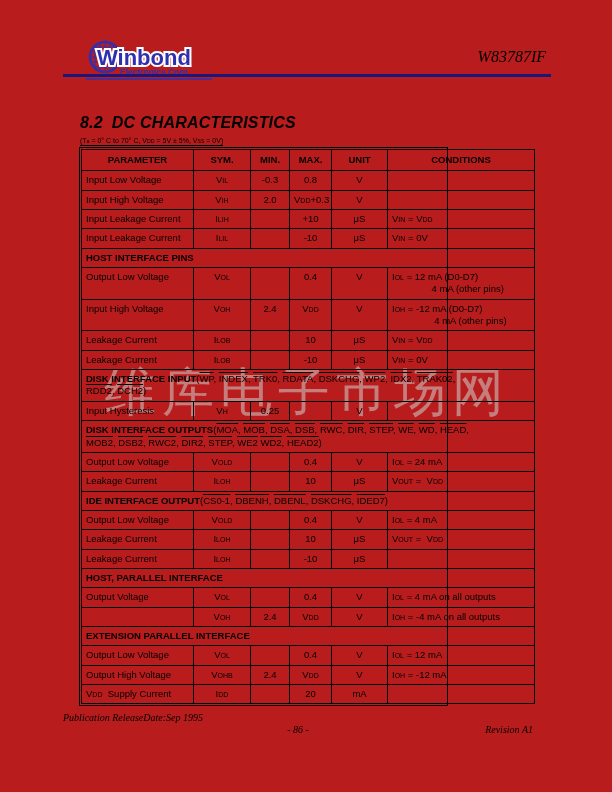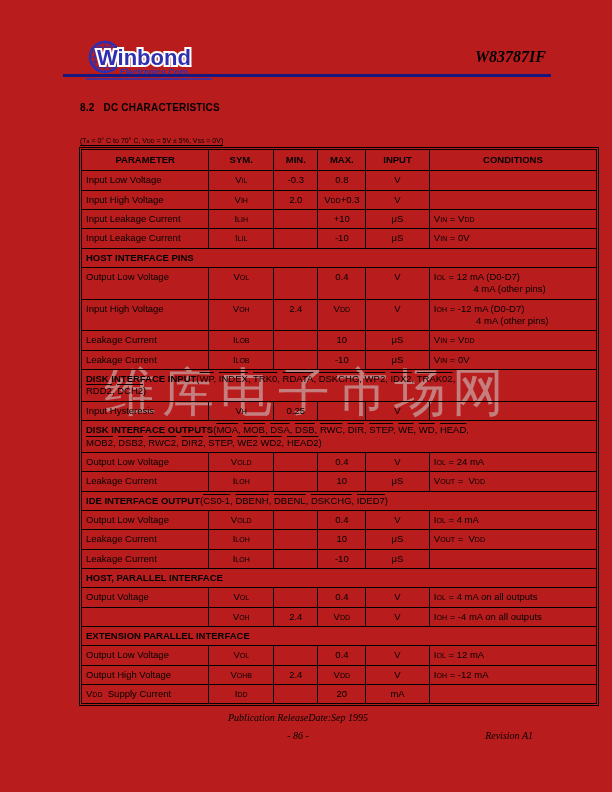--- a/index.html
+++ b/index.html
@@ -2,55 +2,55 @@
 <html><head>
 <meta charset="utf-8">
 <style>
   html,body{margin:0;padding:0;background:#888;}
   #page{position:relative;width:612px;height:792px;background:#b91c1c;margin:0 auto;
         font-family:"Liberation Sans",sans-serif;color:#000;overflow:hidden;}
 
   
   #logo{position:absolute;left:84px;top:38px;}
   #doc-number{position:absolute;right:66px;top:48px;font-family:"Liberation Serif",serif;
-              font-style:italic;font-weight:bold;font-size:16px;}
+              font-style:italic;font-weight:normal;font-size:16px;}
   #header-rule{position:absolute;left:63px;right:61px;top:74px;height:2.5px;background:#17177e;}
 
   
-  #heading{position:absolute;left:80px;top:102px;font-size:10px;font-weight:bold;letter-spacing:.2px;}
+  #heading{position:absolute;left:80px;top:114px;font-size:16px;font-weight:bold;letter-spacing:.2px;font-style:italic;}
   #heading .num{margin-right:9px;}
   #cond-note{position:absolute;left:80px;top:137px;font-size:7px;}
   #cond-note span.u{display:inline-block;border-bottom:1px solid #000;padding-bottom:1px;}
 
   
   #watermark{position:absolute;left:104px;top:358px;width:450px;font-size:52px;
              letter-spacing:6px;color:#cfcfcf;opacity:.55;white-space:nowrap;z-index:0;
              font-family:"DejaVu Sans",sans-serif;}
 
   
-  #tbl-wrap{position:absolute;left:79px;top:147px;width:520px;border:1.5px solid #000;
+  #tbl-wrap{position:absolute;left:79px;top:147px;width:369px;border:1.5px solid #000;
             padding:1px;background:transparent;z-index:1;box-sizing:border-box;}
   table{border-collapse:collapse;width:100%;table-layout:fixed;background:transparent;}
   th,td{border:1px solid #000;font-size:9.5px;padding:3px 4px;line-height:1.3;vertical-align:top;
         overflow:hidden;}
   th{font-weight:bold;text-align:center;font-size:9.5px;padding:4px 2px;}
   td.c-param{text-align:left;}
   td.c-sym,td.c-min,td.c-max,td.c-unit{text-align:center;}
   td.c-cond{text-align:left;}
   td.c-section{text-align:left;padding:3px 4px;}
   .sec-label{font-weight:bold;}
   .sec-detail{font-weight:normal;}
   .sc{font-size:.74em;}          
   .ov{text-decoration:overline;margin-top:12px;} 
 
   
   #footer{position:absolute;left:63px;width:470px;top:712px;font-family:"Liberation Serif",serif;
           font-style:italic;font-size:10px;}
-  #footer .l1{text-align:center;}
-  #footer .l2{position:relative;margin-top:7px;}
+  #footer .l1{text-align:left;}
+  #footer .l2{position:relative;margin-top:1px;}
   #footer .pg{display:block;text-align:center;font-style:italic;}
   #footer .rev{position:absolute;right:0;top:0;}
 </style>
 </head>
 <body>
 
 <div id="page">
 
   <div id="logo">
     <svg width="160" height="44" viewBox="0 0 160 44">
@@ -98,21 +98,21 @@
         <col style="width:42px">
           <col style="width:56px">
           <col style="width:147px">
       </colgroup>
       <tbody>
           <tr>
         <th>PARAMETER</th>
         <th>SYM.</th>
         <th>MIN.</th>
         <th>MAX.</th>
-        <th>INPUT</th>
+        <th>UNIT</th>
         <th>CONDITIONS</th>
       </tr>
 
       <tr>
         <td class="c-param">Input Low Voltage</td>
         <td class="c-sym">V<span class="sc">IL</span></td>
         <td class="c-min">-0.3</td>
         <td class="c-max">0.8</td>
         <td class="c-unit">V</td>
         <td class="c-cond"></td>

